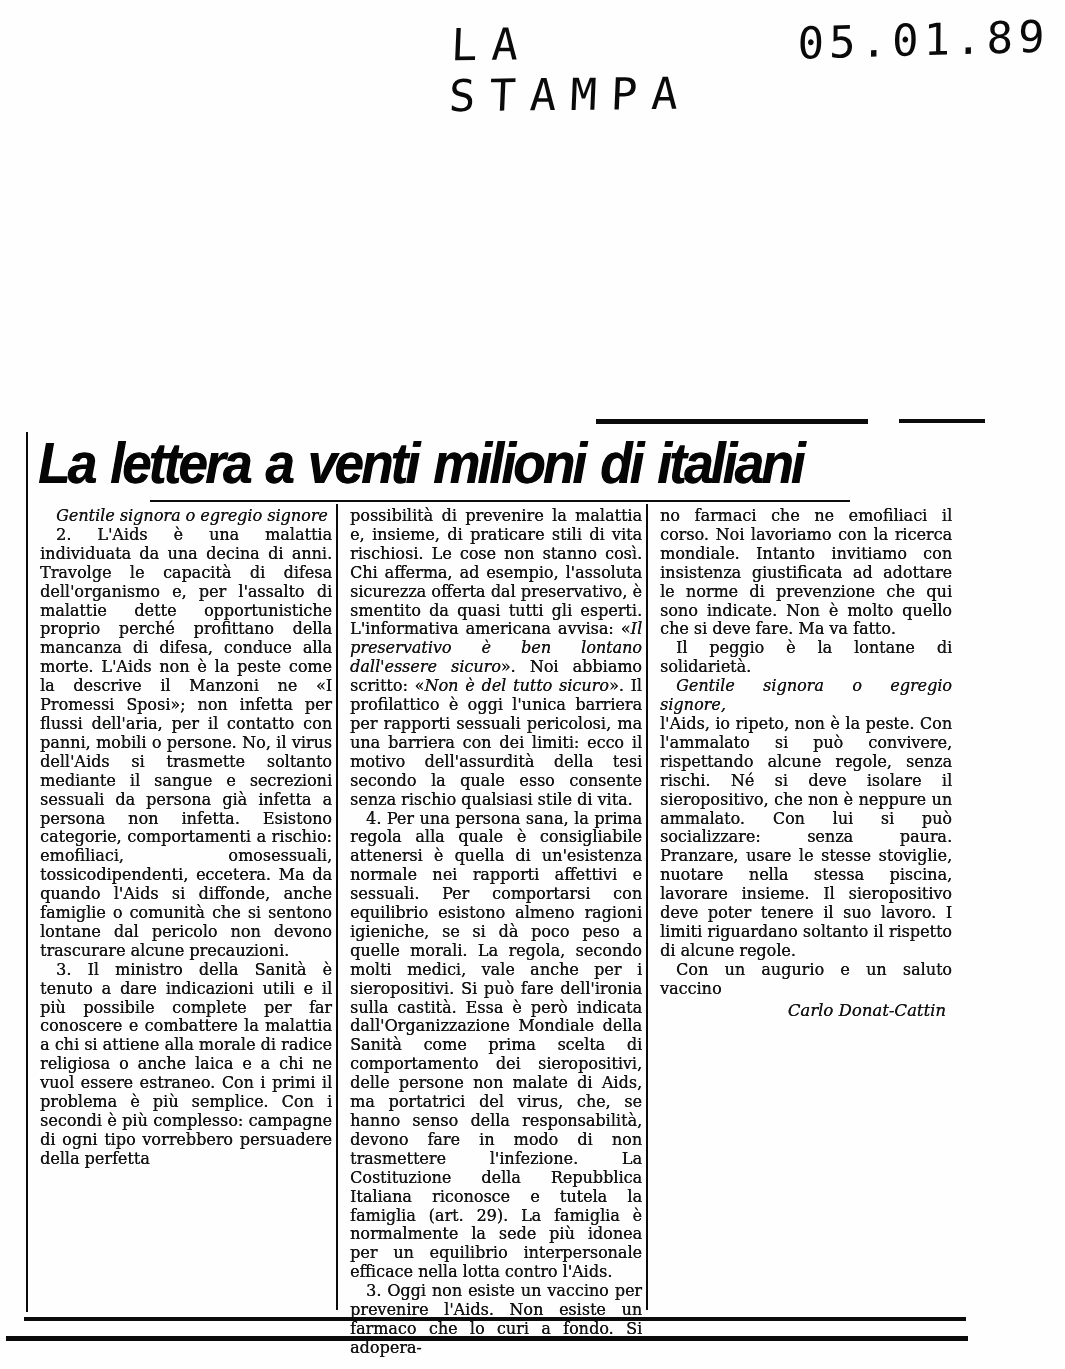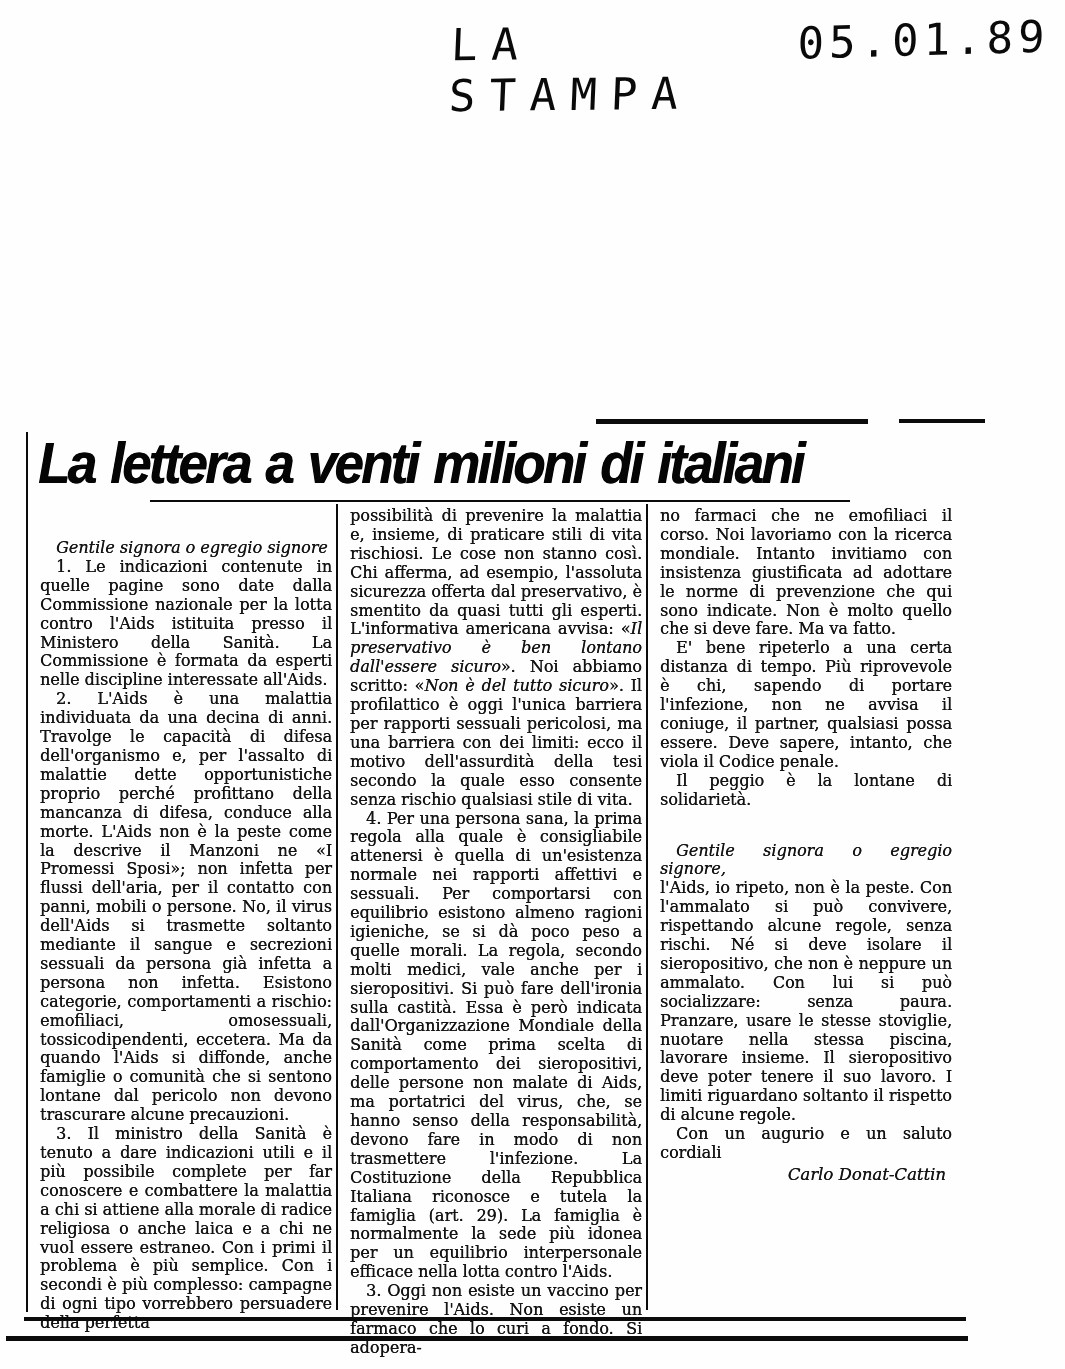--- a/index.html
+++ b/index.html
@@ -47,21 +47,21 @@
     position:absolute; left:40px; top:507px; width:912px;
     display:grid; grid-template-columns:repeat(3, 292px); column-gap:18px;
   }
   .col { min-height:800px; }
   .para {
     font-size:16px; line-height:18.9px; text-align:justify;
     text-indent:16px; color:#141414;
     text-shadow:0.25px 0 0 currentColor;
   }
   .para.noindent { text-indent:0; }
-  .lead-italic { display:block; font-style:italic;margin-top:32px; }
+  .lead-italic { display:block; font-style:italic; }
   .inline-italic { font-style:italic; }
 
   .sig-name {
     text-align:right; font-style:italic; font-size:16.5px;
     line-height:20px; padding-right:6px; margin-top:2px;
     text-shadow:0.25px 0 0 currentColor;
   }
 </style>
 </head>
 <body>
@@ -80,39 +80,37 @@
 
   <div class="rule headline-rule"></div>
   <div class="rule left-rule"></div>
   <div class="rule divider-1"></div>
   <div class="rule divider-2"></div>
 
   <div class="columns">
     <div class="col">
       <div class="col-paras">
           <p class="para"><span class="lead-italic">Gentile signora o egregio signore</span></p>
-          <p class="para"><span>1. Le indicazioni contenute in quelle pagine sono date dalla Commissione nazionale per la lotta contro l'Aids istituita presso il Ministero della Sanità. La Commissione è formata da esperti nelle discipline interessate all'Aids.</span></p>
           <p class="para"><span>2. L'Aids è una malattia individuata da una decina di anni. Travolge le capacità di difesa dell'organismo e, per l'assalto di malattie dette opportunistiche proprio perché profittano della mancanza di difesa, conduce alla morte. L'Aids non è la peste come la descrive il Manzoni ne «I Promessi Sposi»; non infetta per flussi dell'aria, per il contatto con panni, mobili o persone. No, il virus dell'Aids si trasmette soltanto mediante il sangue e secrezioni sessuali da persona già infetta a persona non infetta. Esistono categorie, comportamenti a rischio: emofiliaci, omosessuali, tossicodipendenti, eccetera. Ma da quando l'Aids si diffonde, anche famiglie o comunità che si sentono lontane dal pericolo non devono trascurare alcune precauzioni.</span></p>
           <p class="para"><span>3. Il ministro della Sanità è tenuto a dare indicazioni utili e il più possibile complete per far conoscere e combattere la malattia a chi si attiene alla morale di radice religiosa o anche laica e a chi ne vuol essere estraneo. Con i primi il problema è più semplice. Con i secondi è più complesso: campagne di ogni tipo vorrebbero persuadere della perfetta</span></p>
         </div>
     </div>
     <div class="col">
       <div class="col-paras">
           <p class="para noindent"><span>possibilità di prevenire la malattia e, insieme, di praticare stili di vita rischiosi. Le cose non stanno così. Chi afferma, ad esempio, l'assoluta sicurezza offerta dal preservativo, è smentito da quasi tutti gli esperti. L'informativa americana avvisa: «</span><span class="inline-italic">Il preservativo è ben lontano dall'essere sicuro</span><span>». Noi abbiamo scritto: «</span><span class="inline-italic">Non è del tutto sicuro</span><span>». Il profilattico è oggi l'unica barriera per rapporti sessuali pericolosi, ma una barriera con dei limiti: ecco il motivo dell'assurdità della tesi secondo la quale esso consente senza rischio qualsiasi stile di vita.</span></p>
           <p class="para"><span>4. Per una persona sana, la prima regola alla quale è consigliabile attenersi è quella di un'esistenza normale nei rapporti affettivi e sessuali. Per comportarsi con equilibrio esistono almeno ragioni igieniche, se si dà poco peso a quelle morali. La regola, secondo molti medici, vale anche per i sieropositivi. Si può fare dell'ironia sulla castità. Essa è però indicata dall'Organizzazione Mondiale della Sanità come prima scelta di comportamento dei sieropositivi, delle persone non malate di Aids, ma portatrici del virus, che, se hanno senso della responsabilità, devono fare in modo di non trasmettere l'infezione. La Costituzione della Repubblica Italiana riconosce e tutela la famiglia (art. 29). La famiglia è normalmente la sede più idonea per un equilibrio interpersonale efficace nella lotta contro l'Aids.</span></p>
           <p class="para"><span>3. Oggi non esiste un vaccino per prevenire l'Aids. Non esiste un farmaco che lo curi a fondo. Si adopera-</span></p>
         </div>
     </div>
     <div class="col">
       <div class="col-paras">
           <p class="para noindent"><span>no farmaci che ne emofiliaci il corso. Noi lavoriamo con la ricerca mondiale. Intanto invitiamo con insistenza giustificata ad adottare le norme di prevenzione che qui sono indicate. Non è molto quello che si deve fare. Ma va fatto.</span></p>
-          <p class="para"><span>E' bene ripeterlo a una certa distanza di tempo. Più riprovevole è chi, sapendo di portare l'infezione, non ne avvisa il coniuge, il partner, qualsiasi possa essere. Deve sapere, intanto, che viola il Codice penale.</span></p>
           <p class="para"><span>Il peggio è la lontane di solidarietà.</span></p>
           <p class="para"><span class="lead-italic">Gentile signora o egregio signore,</span><span>l'Aids, io ripeto, non è la peste. Con l'ammalato si può convivere, rispettando alcune regole, senza rischi. Né si deve isolare il sieropositivo, che non è neppure un ammalato. Con lui si può socializzare: senza paura. Pranzare, usare le stesse stoviglie, nuotare nella stessa piscina, lavorare insieme. Il sieropositivo deve poter tenere il suo lavoro. I limiti riguardano soltanto il rispetto di alcune regole.</span></p>
-          <p class="para"><span>Con un augurio e un saluto cordiali</span></p>
+          <p class="para"><span>Con un augurio e un saluto vaccino</span></p>
         </div>
       <div class="sig-name">Carlo Donat-Cattin</div>
 
     </div>
   </div>
 
   <div class="rule bottom-rule-a"></div>
   <div class="rule bottom-rule-b"></div>
 
 </div>

